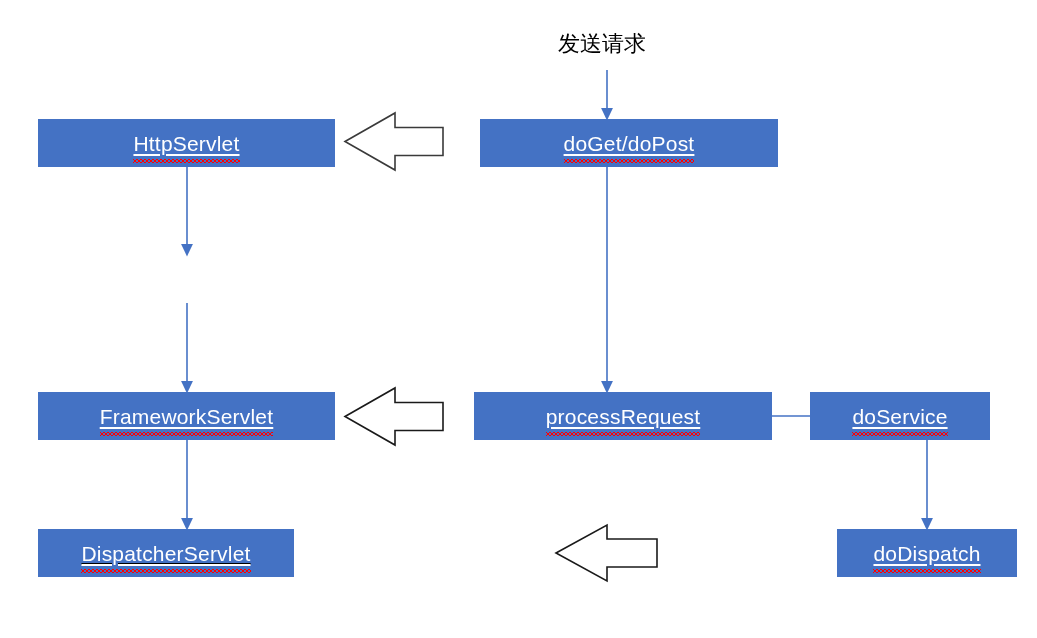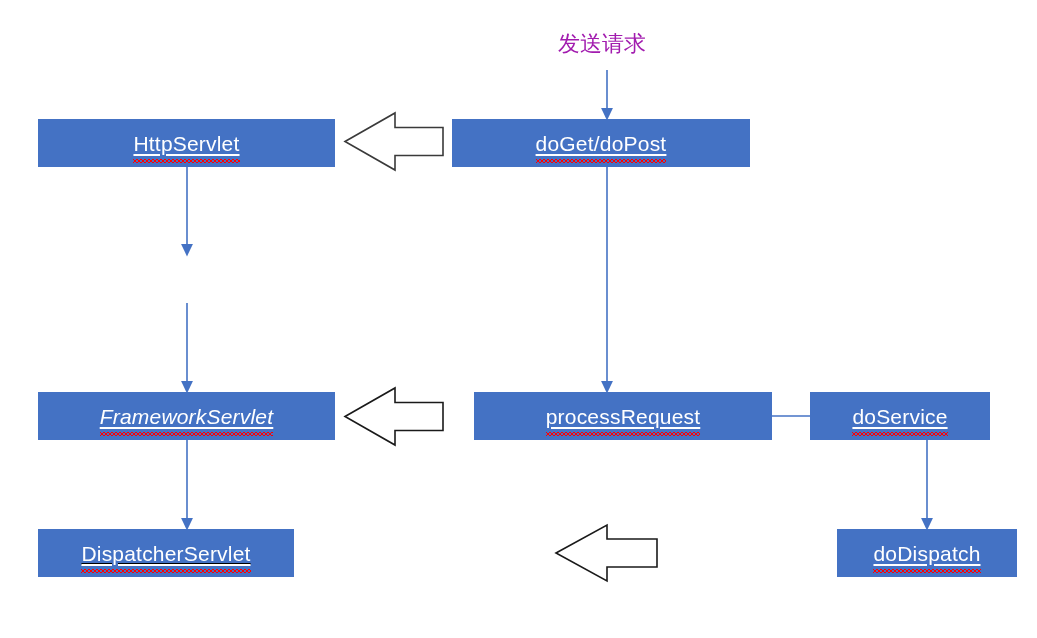--- a/index.html
+++ b/index.html
@@ -51,21 +51,21 @@
       linear-gradient(45deg, transparent 45%, #FF0000 45%, #FF0000 55%, transparent 55%),
       linear-gradient(-45deg, transparent 45%, #FF0000 45%, #FF0000 55%, transparent 55%);
     background-size: 4px 4px;
     background-repeat: repeat-x;
     pointer-events: none;
   }
 
   
   .caption {
     position: absolute;
-    color: #a21caf;
+    color: #000000;
     font-size: 22px;
     line-height: 1;
     white-space: nowrap;
     user-select: none;
   }
 
   
   #overlay {
     position: absolute;
     left: 0;
@@ -109,29 +109,29 @@
     <path class="hit" d="M556,553 L607,525 L607,539 L657,539 L657,567 L607,567 L607,581 z" fill="#FFFFFF" stroke="#1A1A1A" stroke-width="1.6" stroke-linejoin="miter"></path>
   </svg>
 
   <div class="caption" style="left:558px; top:33px;">发送请求</div>
 
   <div class="node" style="left:38px; top:119px; width:297px; height:48px;">
     <span class="node-label">HttpServlet</span>
   </div>
 
 
-  <div class="node" style="left:38px; top:392px; width:297px; height:48px;font-style:italic;">
+  <div class="node" style="left:38px; top:392px; width:297px; height:48px;">
     <span class="node-label">FrameworkServlet</span>
   </div>
 
   <div class="node" style="left:38px; top:529px; width:256px; height:48px;text-decoration:underline;">
     <span class="node-label">DispatcherServlet</span>
   </div>
 
-  <div class="node" style="left:452px; top:119px; width:298px; height:48px;">
+  <div class="node" style="left:480px; top:119px; width:298px; height:48px;">
     <span class="node-label">doGet/doPost</span>
   </div>
 
   <div class="node" style="left:458px; top:392px; width:298px; height:48px;margin-left:16px;">
     <span class="node-label">processRequest</span>
   </div>
 
   <div class="node" style="left:810px; top:392px; width:180px; height:48px;">
     <span class="node-label">doService</span>
   </div>

